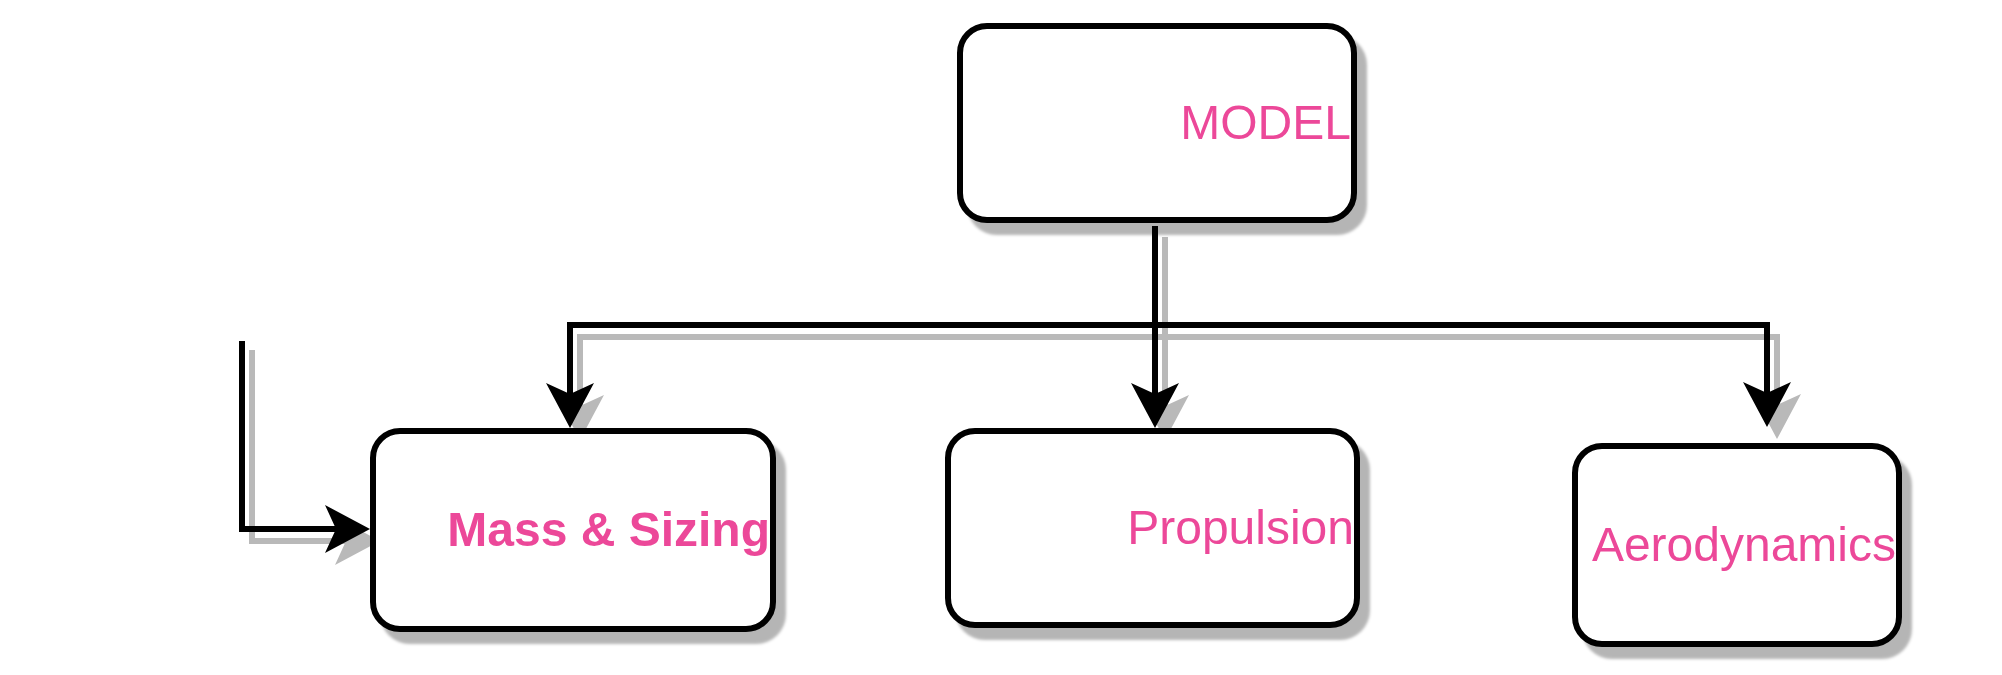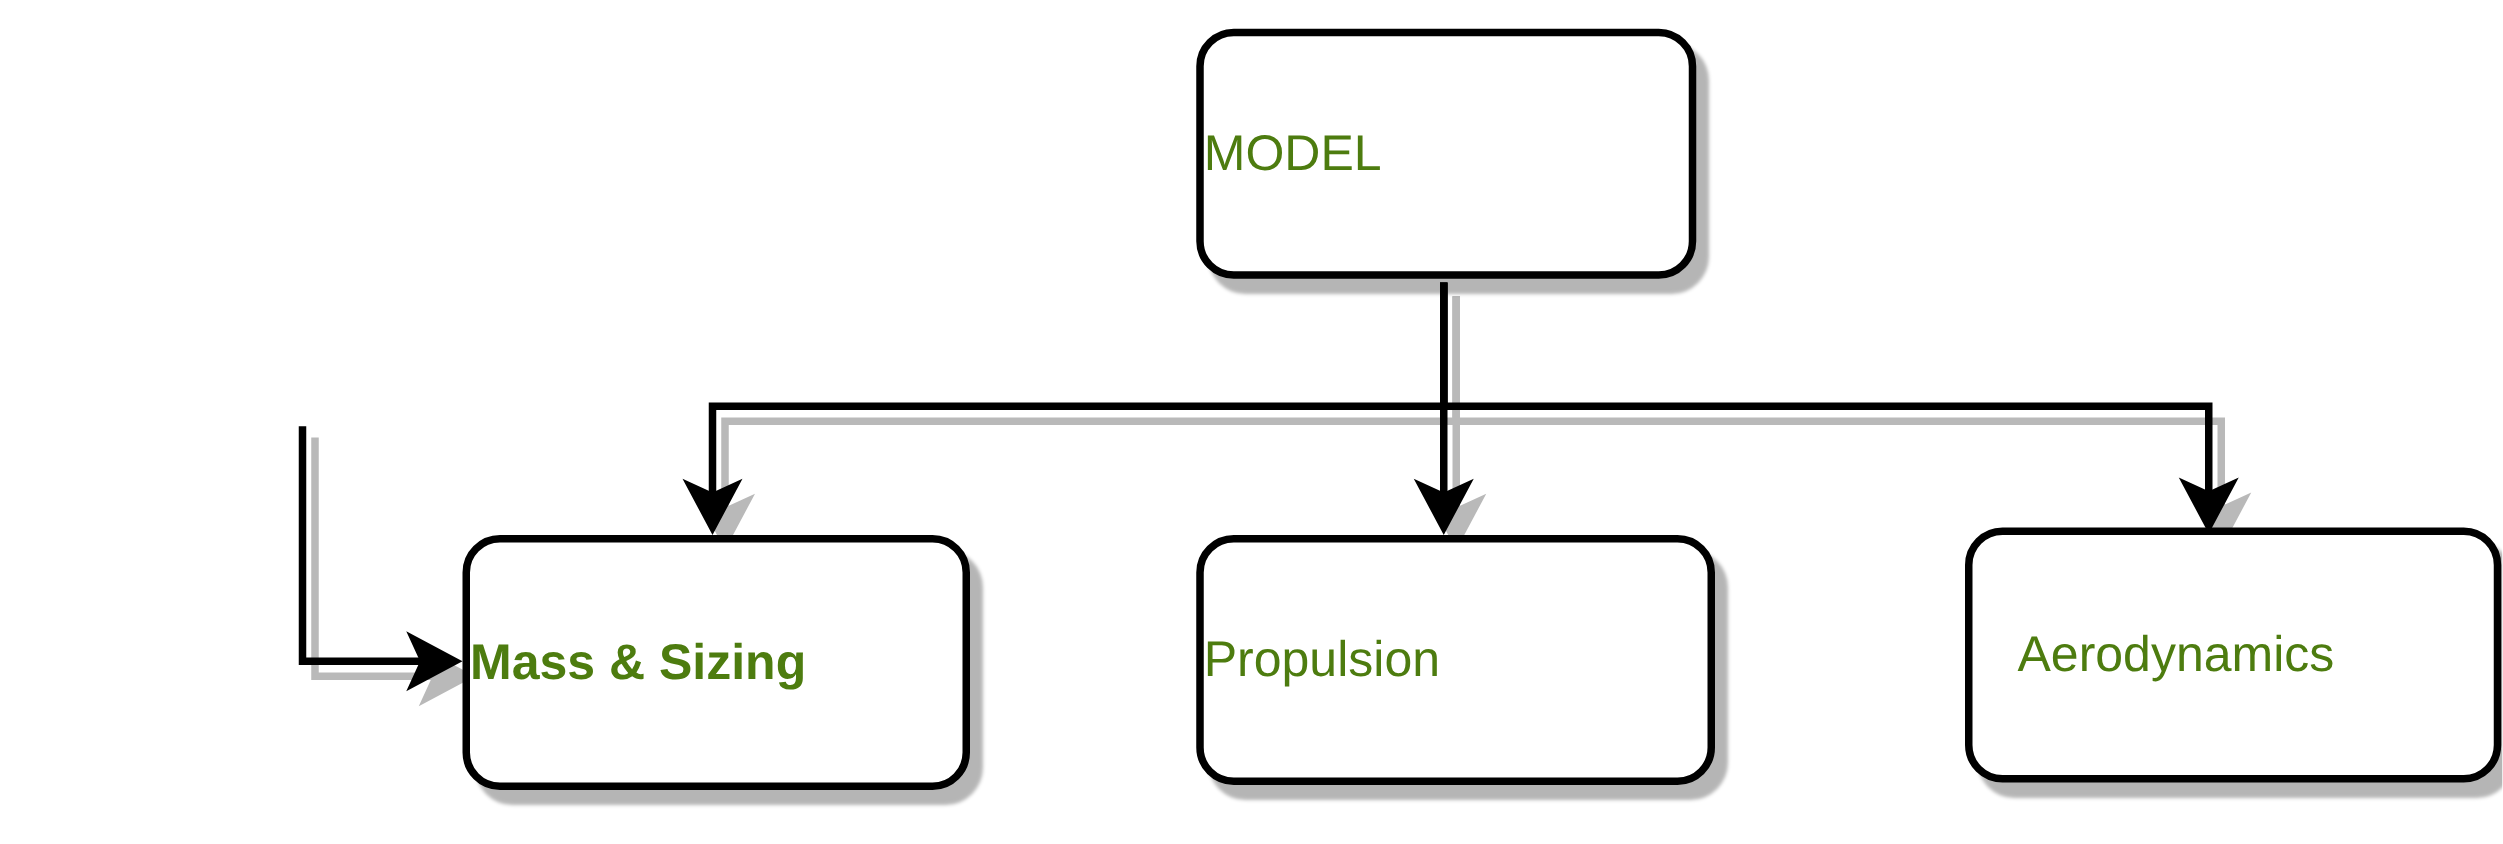--- a/index.html
+++ b/index.html
@@ -22,37 +22,37 @@
     z-index: 1;
   }
   .node {
     position: absolute;
     box-sizing: border-box;
     background: #ffffff;
     border: 6px solid #000000;
     border-radius: 30px;
     display: flex;
     flex-direction: column;
-    align-items: flex-start;
+    align-items: flex-end;
     justify-content: center;
     text-align: center;
-    color: #4d7c0f;
-    font-size: 40px;
+    color: #ec4899;
+    font-size: 48px;
     line-height: 1.3;
     z-index: 2;
     white-space: nowrap;
   }
   .node.shadowed {
     box-shadow: 10px 12px 3px rgba(0, 0, 0, 0.29);
   }
   #node-model        { left: 957px;  top: 23px;  width: 400px; height: 200px; }
   #node-oxidiser     { left: 29px;   top: 136px; width: 449px; height: 202px; }
   #node-mass-sizing  { left: 370px;  top: 428px; width: 406px; height: 204px; font-weight: bold; }
-  #node-propulsion   { left: 945px;  top: 428px; width: 415px; height: 200px; margin-left: 12px; }
-  #node-aerodynamics { left: 1572px; top: 422px; width: 429px; height: 204px; padding-left: 36px; }
+  #node-propulsion   { left: 945px;  top: 428px; width: 415px; height: 200px; }
+  #node-aerodynamics { left: 1572px; top: 443px; width: 330px; height: 204px; padding-left: 36px; }
   .edge-shadow {
     stroke: #b9b9b9;
     stroke-width: 6;
     fill: none;
   }
   .edge {
     stroke: #000000;
     stroke-width: 6;
     fill: none;
   }

